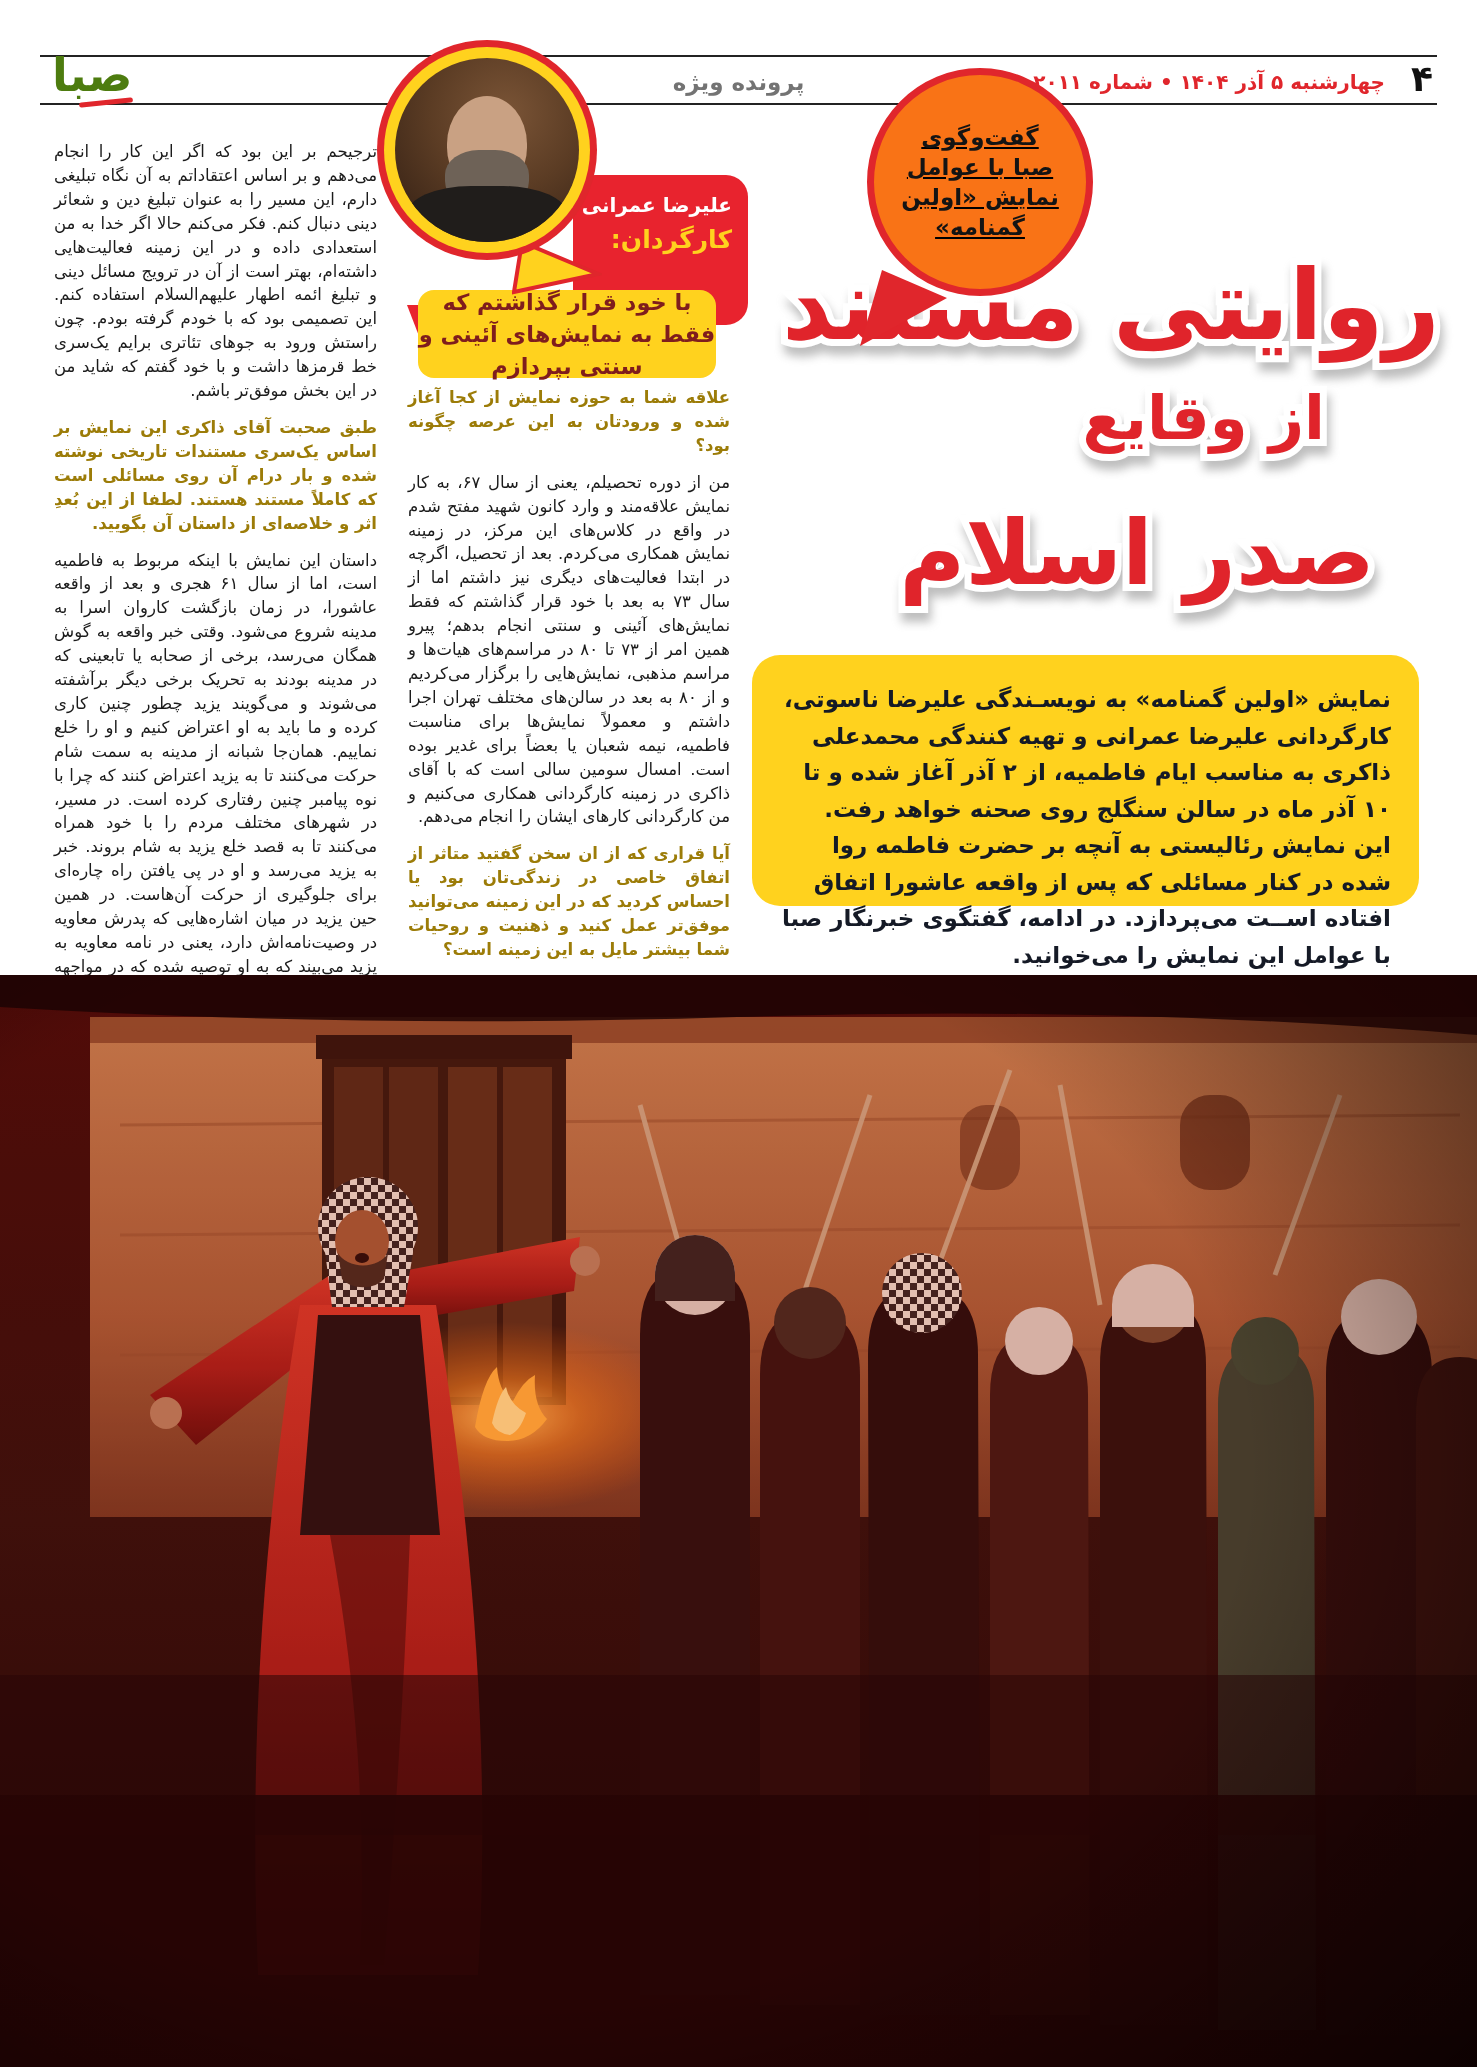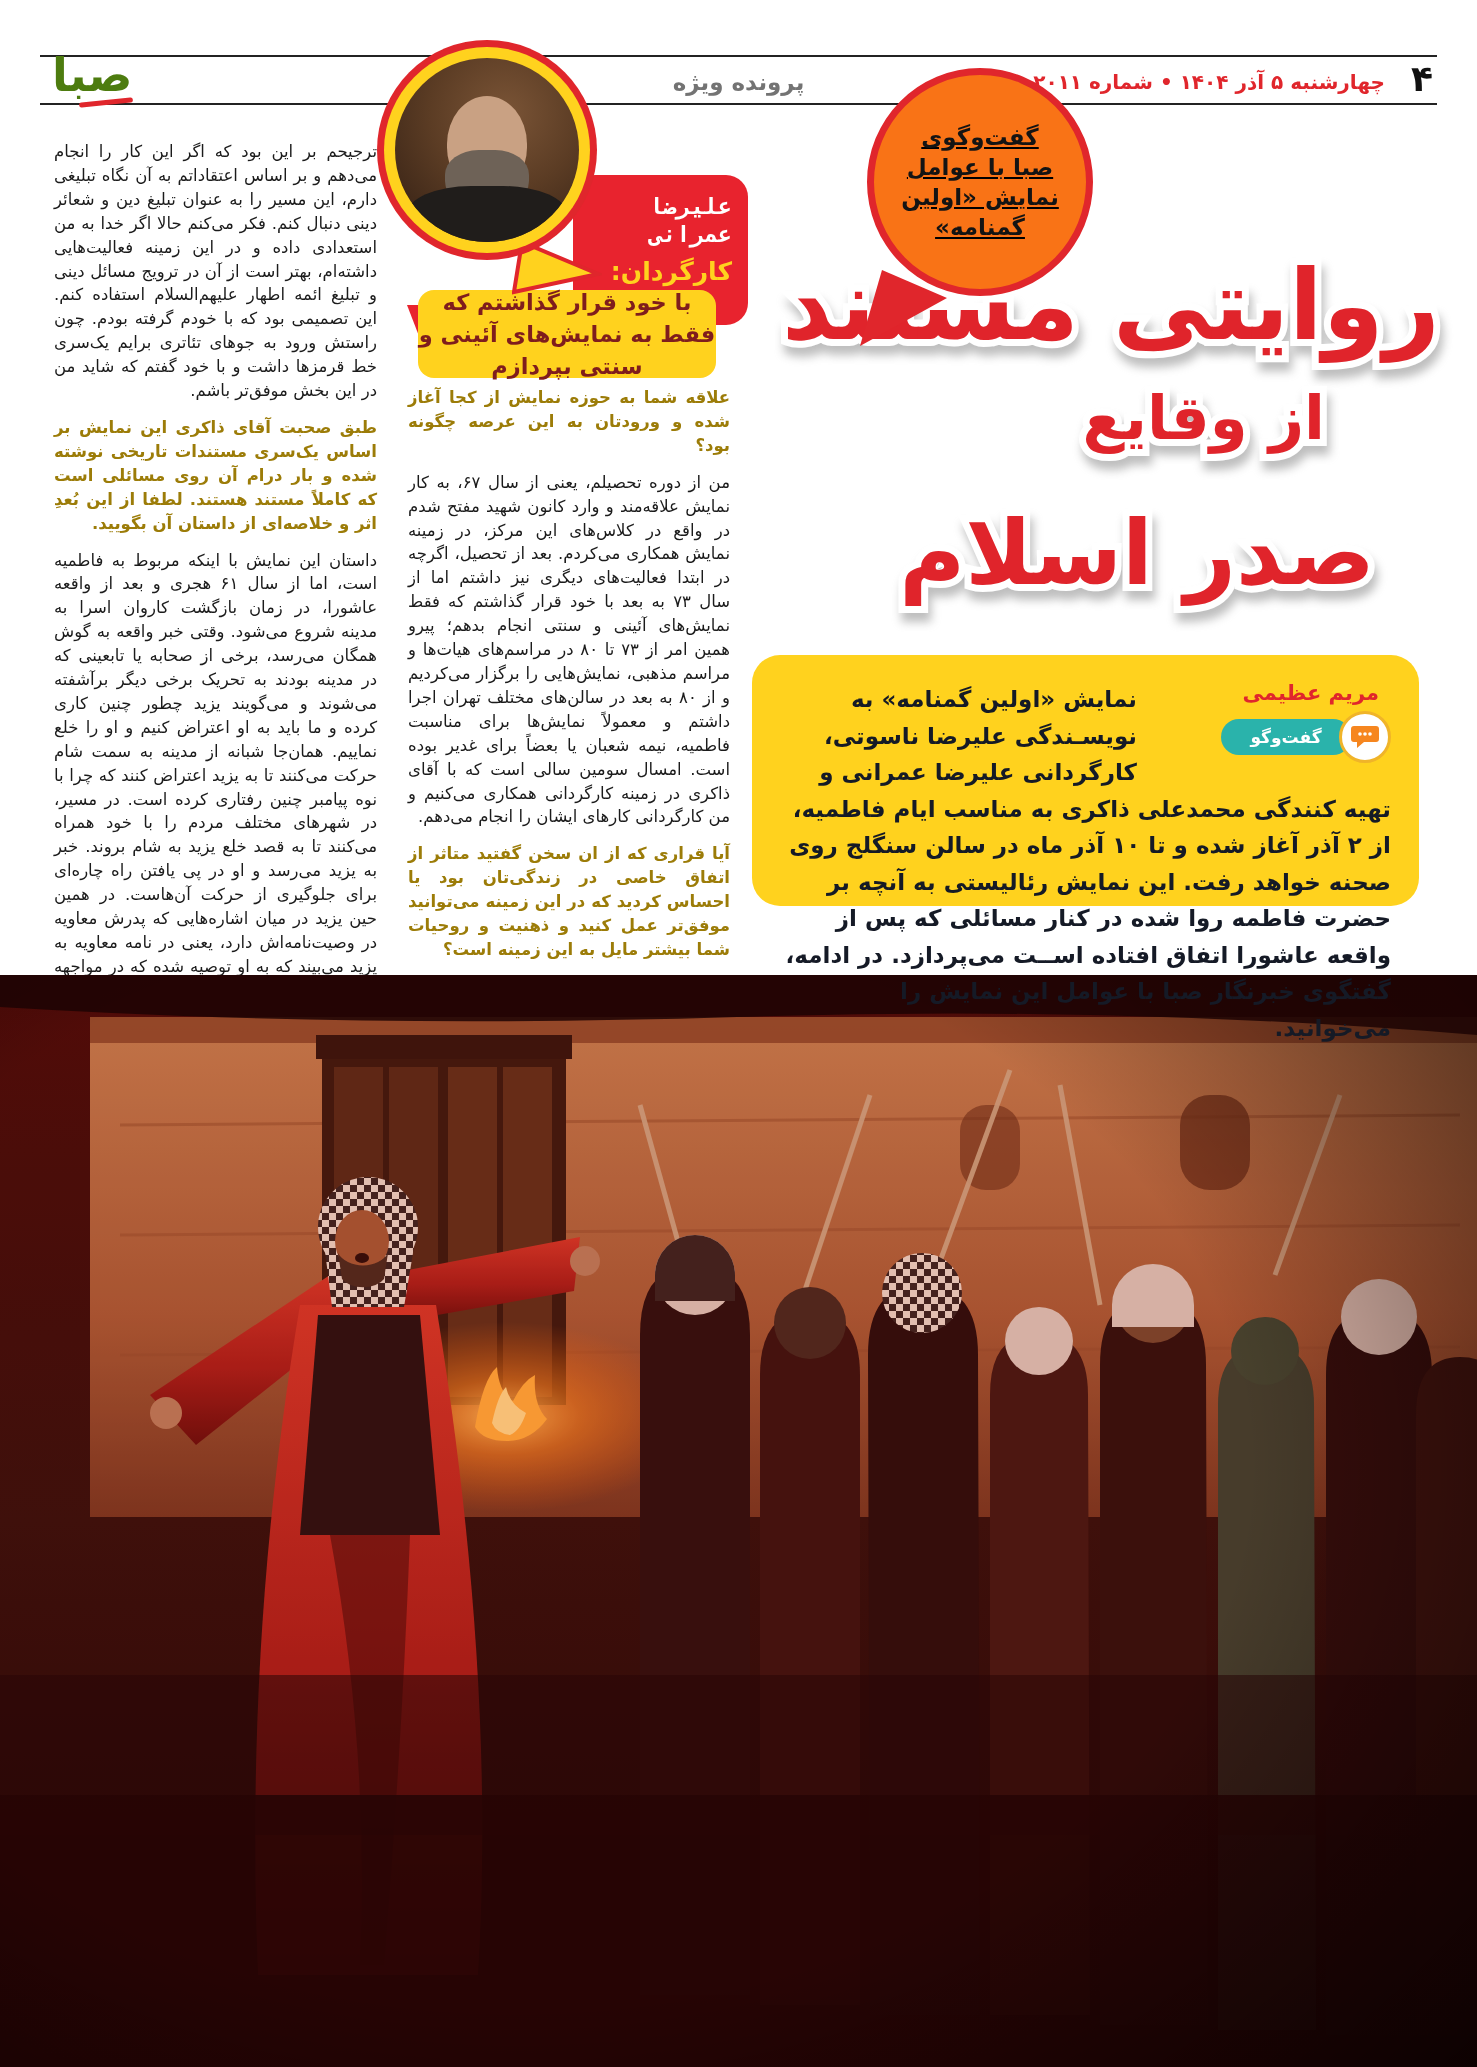--- a/index.html
+++ b/index.html
@@ -23,21 +23,21 @@
 
   
   #bubble{top:68px;left:867px;width:212px;height:214px;background:#f97316;border:7px solid #e0262c;border-radius:50%;
     display:flex;align-items:center;justify-content:center;text-align:center;z-index:6;text-decoration:underline;}
   #bubble .txt{font-size:23px;line-height:30px;font-weight:bold;color:#141414;white-space:pre-line;}
   #bubble-tail{top:268px;left:852px;z-index:5;}
 
   
   #byline-box{top:175px;left:573px;width:175px;height:150px;background:#e8232e;border-radius:22px;z-index:2;
      display:flex;flex-direction:column;align-items:flex-start;justify-content:flex-start;padding:18px 16px 0 0;box-sizing:border-box;}
-  #byline-name{color:#ffffff;font-size:23px;font-weight:bold;font-family:Liberation Mono, monospace;}
+  #byline-name{color:#ffffff;font-size:20px;font-weight:bold;}
   #byline-role{color:#ffd21e;font-size:25px;font-weight:bold;margin-top:8px;}
   #photo-ring{top:40px;left:377px;width:220px;height:220px;border-radius:50%;background:#e0262c;z-index:4;
      display:flex;align-items:center;justify-content:center;}
   #photo-ring .yellow{width:206px;height:206px;border-radius:50%;background:#ffd21e;display:flex;align-items:center;justify-content:center;}
   #photo-ring .portrait{width:184px;height:184px;border-radius:50%;overflow:hidden;position:relative;
      background:radial-gradient(circle at 60% 30%,#7a5436 0%,#5b3c24 45%,#2e1c12 100%);}
   #photo-ring .head{position:absolute;left:52px;top:38px;width:80px;height:96px;border-radius:50% 50% 46% 46%;background:#c9a183;}
   #photo-ring .beard{position:absolute;left:50px;top:92px;width:84px;height:62px;border-radius:40% 40% 50% 50%;background:#6e6257;}
   #photo-ring .shirt{position:absolute;left:12px;top:128px;width:160px;height:70px;border-radius:40% 40% 0 0;background:#201d1b;}
   #photo-tail{top:240px;left:512px;z-index:3;}
@@ -145,32 +145,20 @@
 </div>
 
 <div class="col" id="col-b">
   <p class="q">علاقه شما به حوزه نمایش از کجا آغاز شده و ورودتان به این عرصه چگونه بود؟</p>
   <p>من از دوره تحصیلم، یعنی از سال ۶۷، به کار نمایش علاقه‌مند و وارد کانون شهید مفتح شدم در واقع در کلاس‌های این مرکز، در زمینه نمایش همکاری می‌کردم. بعد از تحصیل، اگرچه در ابتدا فعالیت‌های دیگری نیز داشتم اما از سال ۷۳ به بعد با خود قرار گذاشتم که فقط نمایش‌های آئینی و سنتی انجام بدهم؛ پیرو همین امر از ۷۳ تا ۸۰ در مراسم‌های هیات‌ها و مراسم مذهبی، نمایش‌هایی را برگزار می‌کردیم و از ۸۰ به بعد در سالن‌های مختلف تهران اجرا داشتم و معمولاً نمایش‌ها برای مناسبت فاطمیه، نیمه شعبان یا بعضاً برای غدیر بوده است. امسال سومین سالی است که با آقای ذاکری در زمینه کارگردانی همکاری می‌کنیم و من کارگردانی کارهای ایشان را انجام می‌دهم.</p>
   <p class="q">آیا قراری که از ان سخن گفتید متاثر از اتفاق خاصی در زندگی‌تان بود یا احساس کردید که در این زمینه می‌توانید موفق‌تر عمل کنید و ذهنیت و روحیات شما بیشتر مایل به این زمینه است؟</p>
   <p>در واقع شغل من چیز دیگری است و من آموزگار هستم و این کار را به عنوان کار دلی انجام می‌دادم و دنبال درآمدزایی از این طریق نیز نبودم. به همین علت</p>
 </div>
 
 <div class="abs" id="lead-box">
-  <div id="lead-badge">
-    <div id="lead-reporter">مریم عظیمی</div>
-    <div id="lead-tag-pill">گفت‌وگو</div>
-    <div id="lead-tag-icon">
-      <svg width="30" height="28" viewBox="0 0 30 28">
-        <path d="M4,3 h22 a3,3 0 0 1 3,3 v10 a3,3 0 0 1 -3,3 h-12 l-7,6 v-6 h-3 a3,3 0 0 1 -3,-3 v-10 a3,3 0 0 1 3,-3 z" fill="#f6861f"></path>
-        <circle cx="10" cy="11" r="1.8" fill="#fff"></circle>
-          <circle cx="15" cy="11" r="1.8" fill="#fff"></circle>
-          <circle cx="20" cy="11" r="1.8" fill="#fff"></circle>
-      </svg>
-    </div>
-  </div>
   <span class="txt">نمایش «اولین گمنامه» به نویسـندگی علیرضا ناسوتی، کارگردانی علیرضا عمرانی و تهیه کنندگی محمدعلی ذاکری به مناسب ایام فاطمیه، از ۲ آذر آغاز شده و تا ۱۰ آذر ماه در سالن سنگلج روی صحنه خواهد رفت. این نمایش رئالیستی به آنچه بر حضرت فاطمه روا شده در کنار مسائلی که پس از واقعه عاشورا اتفاق افتاده اســت می‌پردازد. در ادامه، گفتگوی خبرنگار صبا با عوامل این نمایش را می‌خوانید.</span>
 </div>
 
 <svg class="abs" id="stage-photo" viewBox="0 0 1477 1092">
   <defs>
     <linearGradient id="bgG" x1="0" y1="0" x2="0" y2="1">
       <stop offset="0" stop-color="#3a0a07"></stop>
         <stop offset="0.5" stop-color="#24100a"></stop>
         <stop offset="1" stop-color="#0a0303"></stop>
     </linearGradient>

